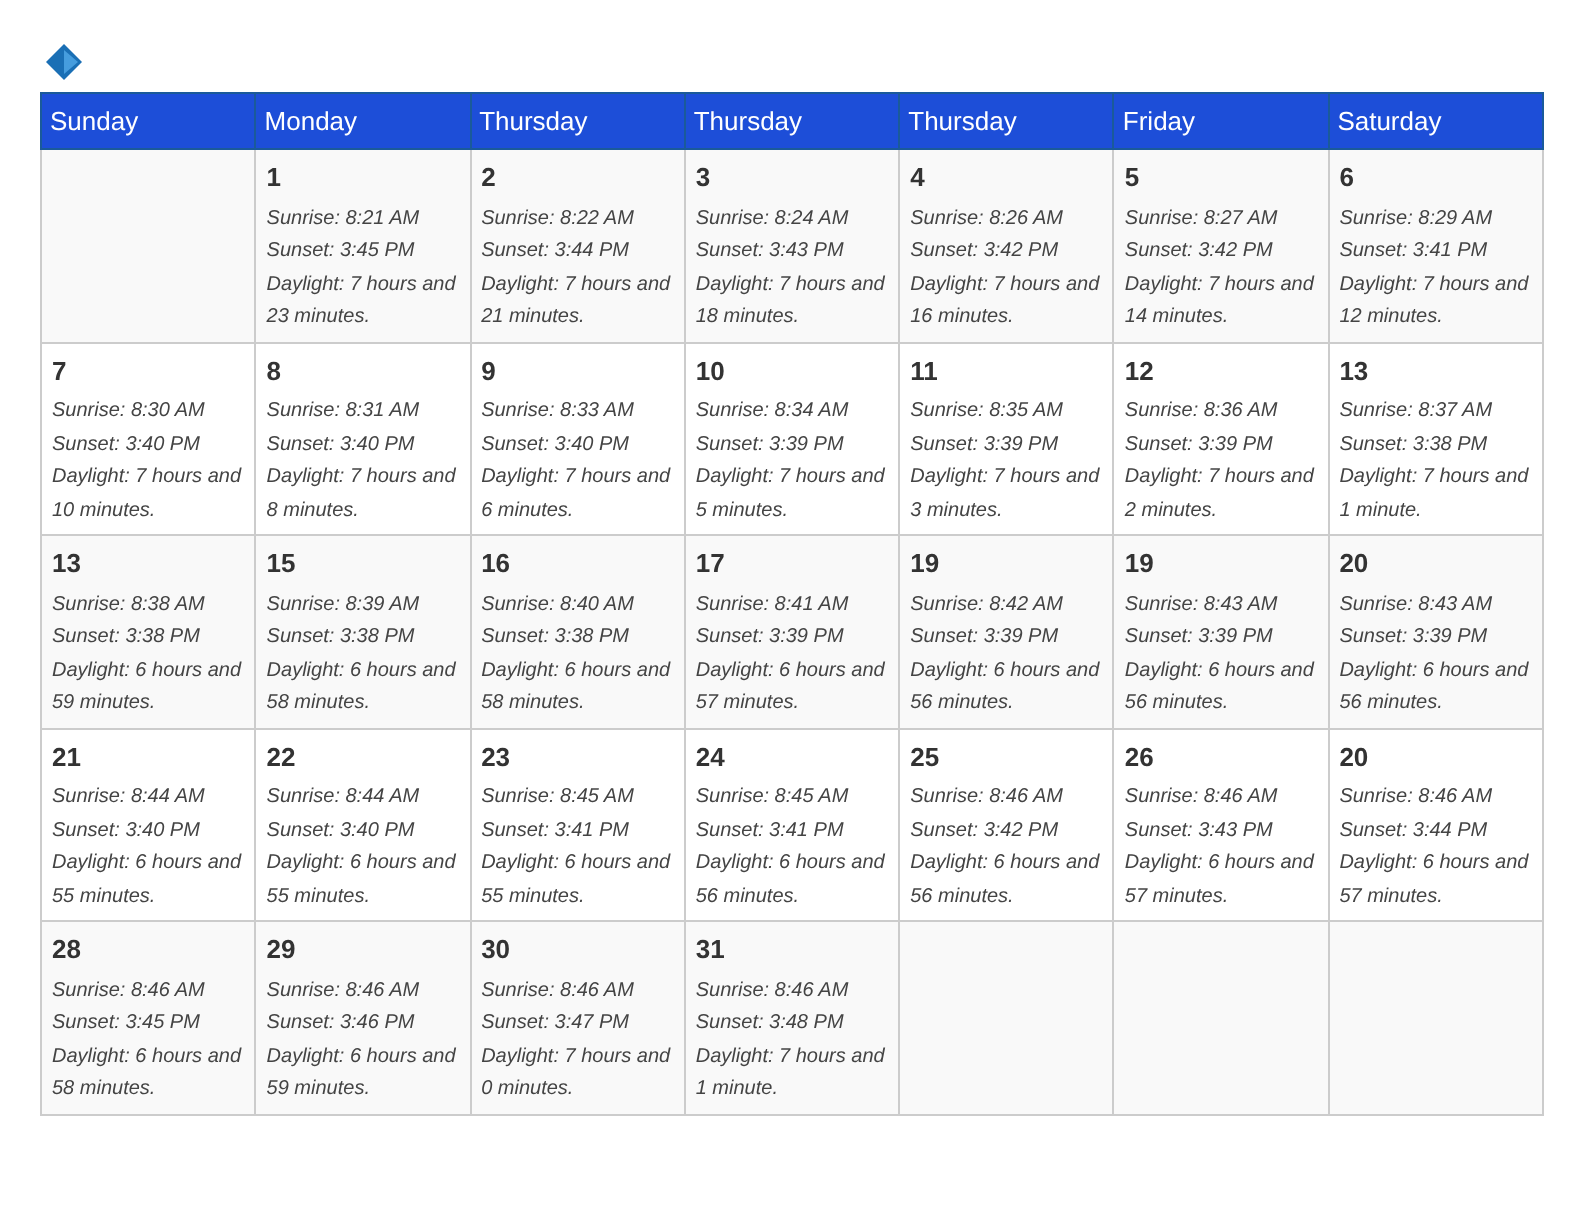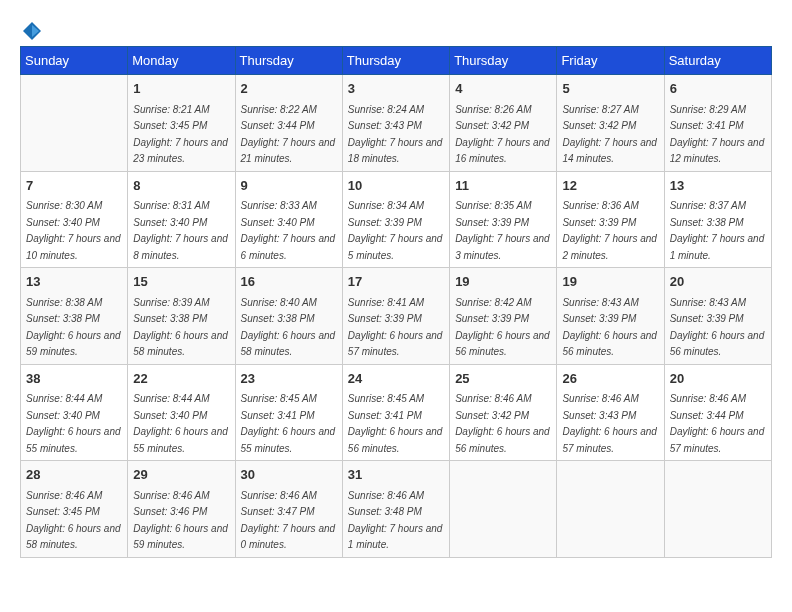--- a/index.html
+++ b/index.html
@@ -194,21 +194,21 @@
         <span class="day-num">19</span>
         <span class="day-info">Sunrise: 8:43 AM<br>Sunset: 3:39 PM<br>Daylight: 6 hours and 56 minutes.</span>
       </td>
         <td>
         <span class="day-num">20</span>
         <span class="day-info">Sunrise: 8:43 AM<br>Sunset: 3:39 PM<br>Daylight: 6 hours and 56 minutes.</span>
       </td>
       </tr>
       <tr>
         <td>
-        <span class="day-num">38</span>
+        <span class="day-num">21</span>
         <span class="day-info">Sunrise: 8:44 AM<br>Sunset: 3:40 PM<br>Daylight: 6 hours and 55 minutes.</span>
       </td>
         <td>
         <span class="day-num">22</span>
         <span class="day-info">Sunrise: 8:44 AM<br>Sunset: 3:40 PM<br>Daylight: 6 hours and 55 minutes.</span>
       </td>
         <td>
         <span class="day-num">23</span>
         <span class="day-info">Sunrise: 8:45 AM<br>Sunset: 3:41 PM<br>Daylight: 6 hours and 55 minutes.</span>
       </td>

